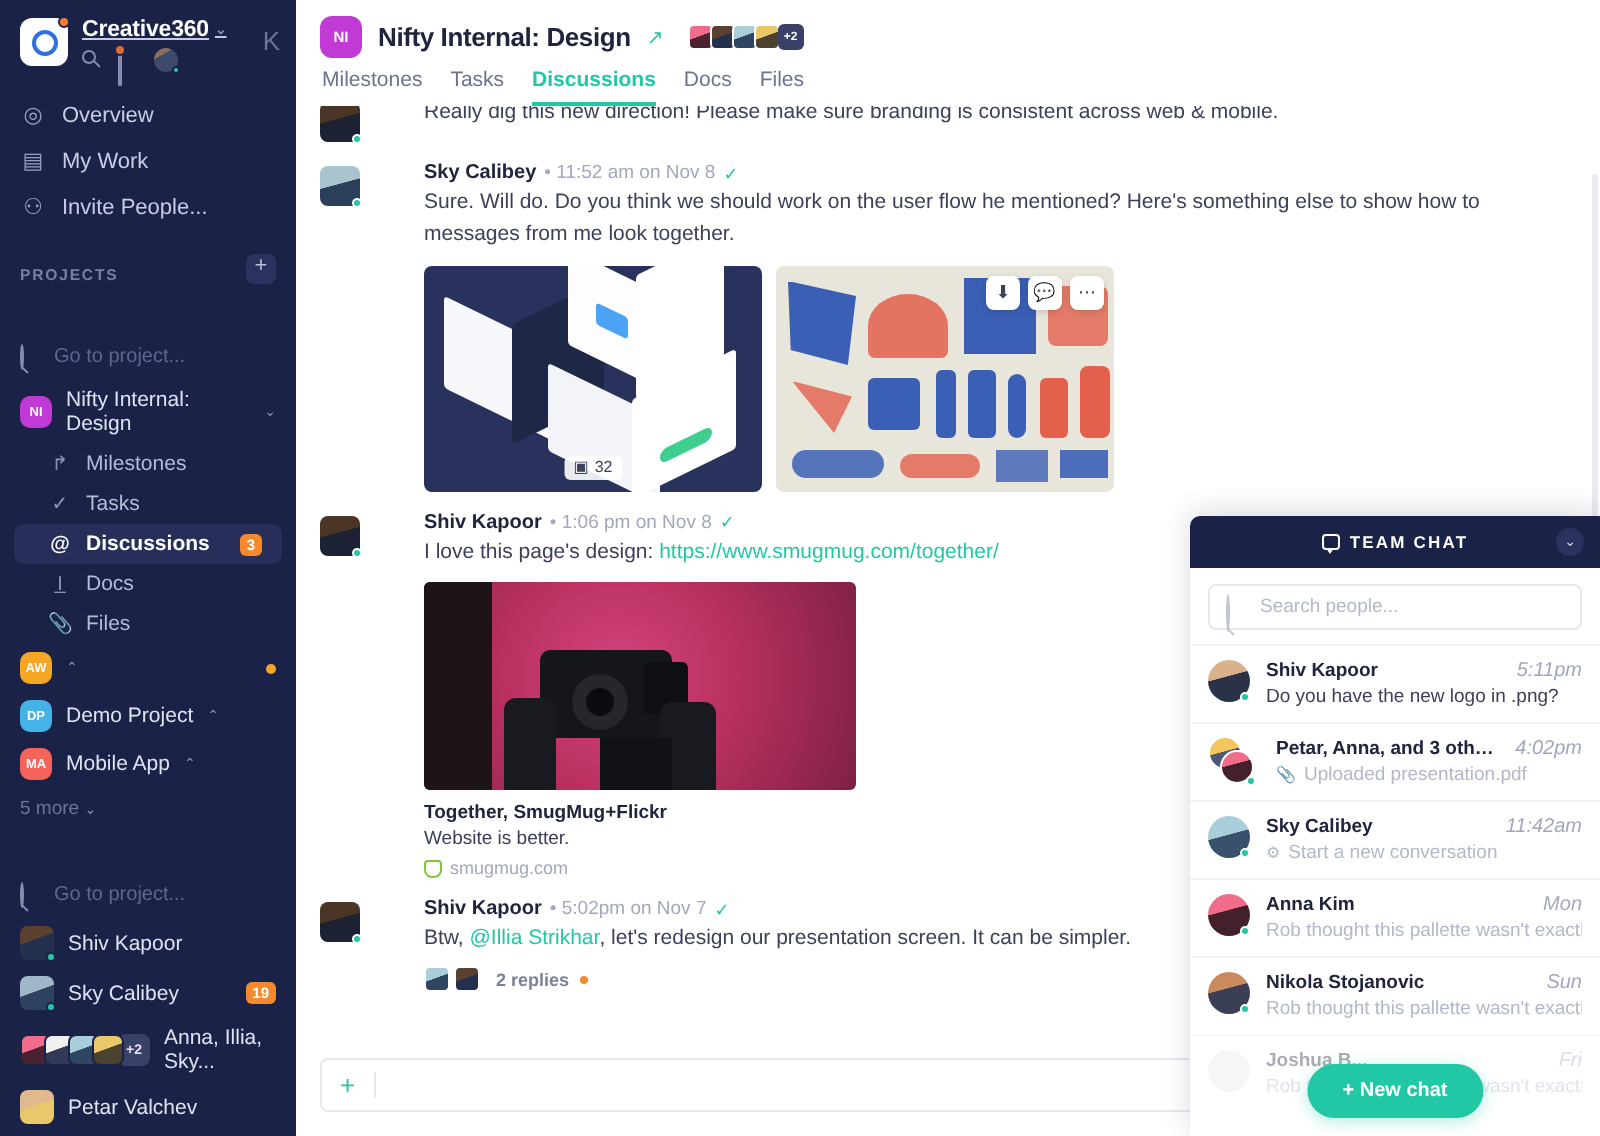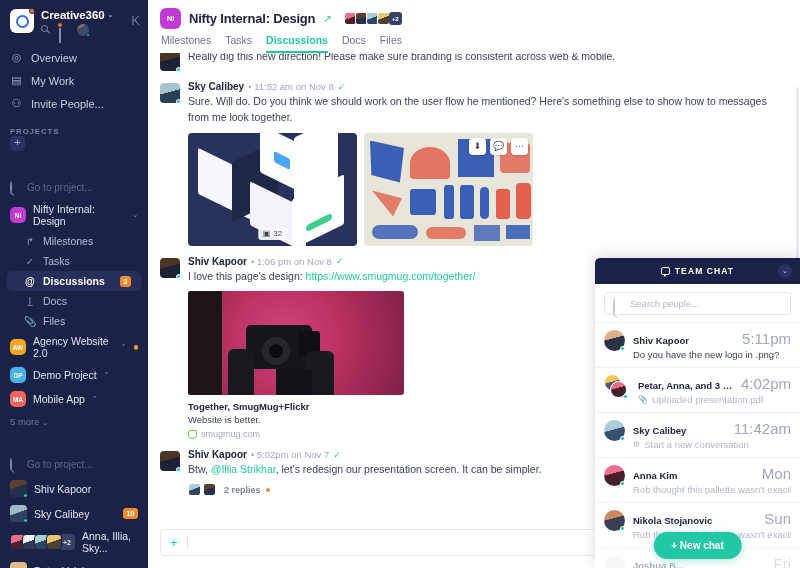--- a/index.html
+++ b/index.html
@@ -28,21 +28,21 @@
   }
   .ws-logo .ring {
     width: 13px; height: 13px; border-radius: 50%;
     border: 2.6px solid #2f6fe4;
   }
   .ws-logo .dot-o {
     position: absolute; top: -1px; right: -1px;
     width: 6px; height: 6px; border-radius: 50%;
     background: #ff7a2f; border: 1.4px solid #1b2247;
   }
-  .ws-meta { margin-left: 7px; flex: 1; min-width: 0; }
+  .ws-meta { margin-left: 7px; flex: 1; min-width: 0; text-decoration: underline; }
   .ws-name {
     font-size: 11.5px; font-weight: bold; color: #ffffff;
     white-space: nowrap; letter-spacing: -0.1px;
     display: flex; align-items: center; gap: 3px;
   }
   .caret { font-size: 7px; color: #8c92b5; }
   .ws-icons { display: flex; align-items: center; gap: 7px; margin-top: 3px; }
   .mini-ico { width: 11px; height: 11px; position: relative; opacity: .85; }
   .ico-search {
     width: 7px; height: 7px; border: 1.3px solid #9aa0c2; border-radius: 50%;
@@ -75,23 +75,22 @@
   }
 
   .sb-nav { margin-top: 4px; }
   .nav-item {
     display: flex; align-items: center; gap: 8px;
     padding: 5px 10px; font-size: 11px; color: #c9cde3; cursor: pointer;
   }
   .nav-item .ni { width: 13px; display: flex; justify-content: center; color: #9aa0c2; font-size: 11px; }
 
   .sect-head {
-    display: flex; align-items: flex-start; justify-content: space-between;
+    display: flex; align-items: flex-end; justify-content: space-between;
     padding: 12px 10px 4px 10px;
-    flex-direction: column;
   }
   .sect-title {
     font-size: 7.8px; letter-spacing: .9px; font-weight: bold; color: #787fa4;
   }
   .sect-action { font-size: 8.5px; color: #8c92b5; display: flex; align-items: center; gap: 2px; }
   .plus-btn {
     width: 15px; height: 15px; border-radius: 4px; background: #2b3260;
     color: #b9bedb; font-size: 11px; line-height: 13px; text-align: center; cursor: pointer;
   }
   .go-row {
@@ -202,21 +201,21 @@
   .m-av {
     width: 20px; height: 20px; border-radius: 4px; flex: 0 0 20px;
     position: relative; margin-top: 2px;
   }
   .m-av.shiv { background: linear-gradient(165deg,#4a3526 42%, #1c2233 43%); }
   .m-av.sky { background: linear-gradient(165deg,#a8c4cf 45%, #2b3f58 46%); }
   .m-av .on {
     position: absolute; right: -1px; bottom: -1px; width: 5px; height: 5px;
     border-radius: 50%; background: #22c8a5; border: 1.2px solid #fff;
   }
-  .m-body { flex: 1; min-width: 0; }
+  .m-body { flex: 1; min-width: 0; margin-left: 24px; }
   .m-head { display: flex; align-items: center; gap: 4px; margin-bottom: 2px; }
   .m-name { font-size: 10px; font-weight: bold; color: #20253d; }
   .m-time { font-size: 9.5px; color: #a2a7bc; }
   .m-check { font-size: 9px; color: #22c8a5; }
   .m-text { font-size: 10.5px; color: #3c4159; line-height: 1.5; }
   .m-text a { color: #22c8a5; text-decoration: none; }
   .mention { color: #22c8a5; }
 
   .attach-row { display: flex; gap: 7px; margin-top: 7px; }
   .att {
@@ -349,21 +348,21 @@
   .tc-grp .on {
     position: absolute; right: 2px; bottom: 0px; width: 5px; height: 5px;
     border-radius: 50%; background: #22c8a5; border: 1.2px solid #fff;
   }
   .tc-body { flex: 1; min-width: 0; }
   .tc-line1 { display: flex; align-items: baseline; gap: 6px; }
   .tc-name {
     font-size: 9.5px; font-weight: bold; color: #20253d; flex: 1;
     white-space: nowrap; overflow: hidden; text-overflow: ellipsis;
   }
-  .tc-time { font-size: 15px; color: #a2a7bc; flex: 0 0 auto; }
+  .tc-time { font-size: 10px; color: #a2a7bc; flex: 0 0 auto; font-style: italic; }
   .tc-prev {
     font-size: 9.5px; color: #3c4159; margin-top: 2px;
     white-space: nowrap; overflow: hidden; text-overflow: ellipsis;
     display: flex; align-items: center; gap: 4px;
   }
   .tc-prev.muted { color: #b3b8c9; }
   .tc-item.faded { opacity: .38; }
   .tc-newchat {
     position: absolute; left: 50%; transform: translateX(-50%); bottom: 9px;
     background: #22c8a5; color: #fff; border: 0; border-radius: 18px;
@@ -449,21 +448,20 @@
       <span class="si">I̲</span>
       <span>Docs</span>
     </div>
     <div class="sub-item">
       <span class="si">📎</span>
       <span>Files</span>
     </div>
 
     <div class="proj-row">
       <span class="sq aw">AW</span>
-      <span>Agency Website 2.0</span>
       <span class="caret">⌃</span>
       <span class="odot"></span>
     </div>
     <div class="proj-row">
       <span class="sq dp">DP</span>
       <span>Demo Project</span>
       <span class="caret">⌃</span>
     </div>
     <div class="proj-row">
       <span class="sq ma">MA</span>

